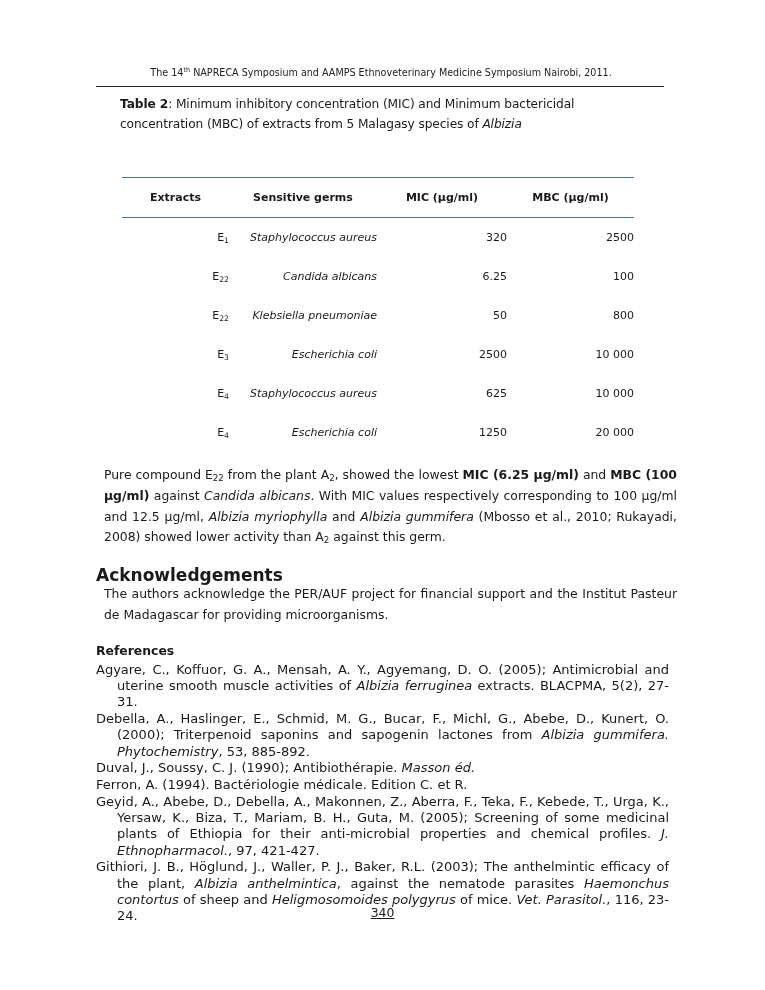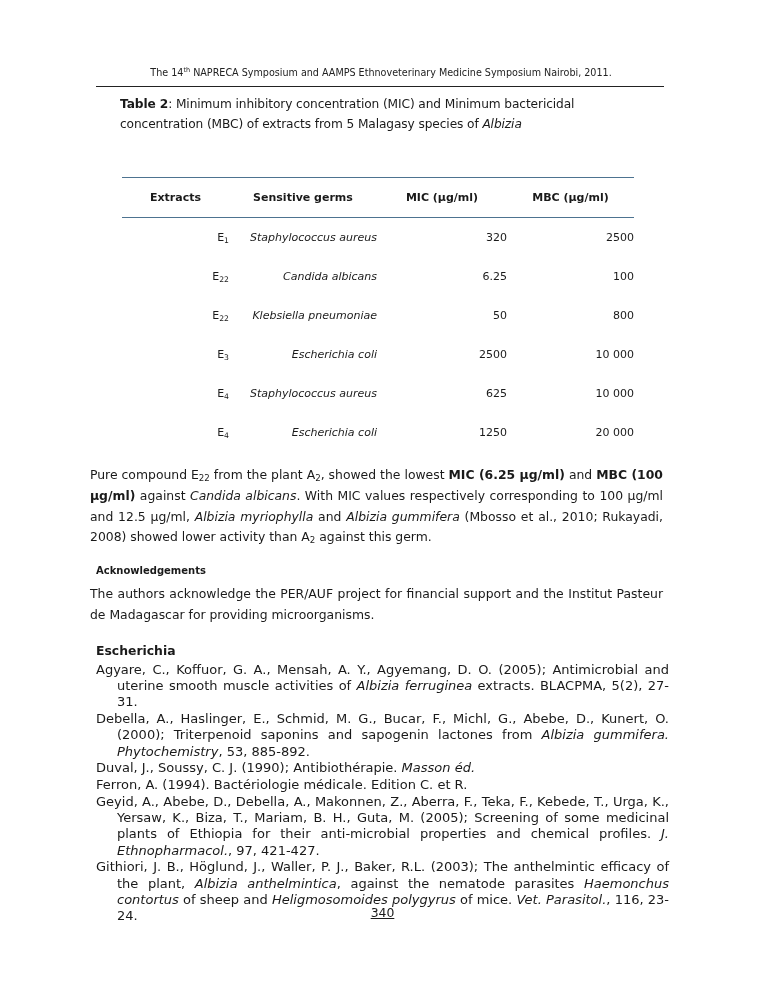--- a/index.html
+++ b/index.html
@@ -32,25 +32,25 @@
   }
   .table td { height: 39px; padding: 0; text-align: right; }
   .table tr.last td { border-bottom: 1.2px solid #222; }
   .col1 { width: 107px; }
   .col2 { width: 148px; }
   .col3 { width: 130px; }
   .col4 { width: 127px; }
   .germ { font-style: italic; }
   sub { font-size: 70%; vertical-align: -2px; line-height: 0; }
   .para {
-    position: absolute; left: 90px; width: 573px;
+    position: absolute; left: 104px; width: 573px;
     font-size: 12.4px; line-height: 20.8px; text-align: justify;
   }
   .p1 { top: 465px; }
-  .h-ack { position: absolute; top: 565px; left: 96px; font-size: 10px; font-weight: bold; }
+  .h-ack { position: absolute; top: 565px; left: 96px; font-size: 17px; font-weight: bold; }
   .p2 { top: 584px; }
   .h-ref { position: absolute; top: 643px; left: 96px; font-size: 12.4px; font-weight: bold; }
   .refs {
     position: absolute; top: 662px; left: 96px; width: 573px;
     font-size: 13px; line-height: 16.2px;
   }
   .ref {
     padding-left: 21px; text-indent: -21px; text-align: justify; margin-bottom: 0.6px;
   }
   .ref i { font-style: italic; }
@@ -115,21 +115,21 @@
         <td><span>20 000</span></td>
       </tr>
     </tbody>
 </table>
 
 <div class="para p1"><span>Pure compound E</span><sub>22</sub><span> from the plant A</span><sub>2</sub><span>, showed the lowest </span><b>MIC (6.25 µg/ml)</b><span> and </span><b>MBC (100 µg/ml)</b><span> against </span><i>Candida albicans</i><span>. With MIC values respectively corresponding to 100 µg/ml and 12.5 µg/ml, </span><i>Albizia myriophylla</i><span> and </span><i>Albizia gummifera</i><span> (Mbosso et al., 2010; Rukayadi, 2008) showed lower activity than A</span><sub>2</sub><span> against this germ.</span></div>
 
 <div class="h-ack">Acknowledgements</div>
 <div class="para p2">The authors acknowledge the PER/AUF project for financial support and the Institut Pasteur de Madagascar for providing microorganisms.</div>
 
-<div class="h-ref">Escherichia</div>
+<div class="h-ref">References</div>
 <div class="refs" id="refs">
     <div class="ref"><span>Agyare, C., Koffuor, G. A., Mensah, A. Y., Agyemang, D. O. (2005); Antimicrobial and uterine smooth muscle activities of </span><i>Albizia ferruginea</i><span> extracts. BLACPMA, 5(2), 27-31.</span></div>
     <div class="ref"><span>Debella, A., Haslinger, E., Schmid, M. G., Bucar, F., Michl, G., Abebe, D., Kunert, O. (2000); Triterpenoid saponins and sapogenin lactones from </span><i>Albizia gummifera. Phytochemistry</i><span>, 53, 885-892.</span></div>
     <div class="ref"><span>Duval, J., Soussy, C. J. (1990); Antibiothérapie. </span><i>Masson éd.</i></div>
     <div class="ref"><span>Ferron, A. (1994). Bactériologie médicale. Edition C. et R.</span></div>
     <div class="ref"><span>Geyid, A., Abebe, D., Debella, A., Makonnen, Z., Aberra, F., Teka, F., Kebede, T., Urga, K., Yersaw, K., Biza, T., Mariam, B. H., Guta, M. (2005); Screening of some medicinal plants of Ethiopia for their anti-microbial properties and chemical profiles. </span><i>J. Ethnopharmacol.</i><span>, 97, 421-427.</span></div>
     <div class="ref"><span>Githiori, J. B., Höglund, J., Waller, P. J., Baker, R.L. (2003); The anthelmintic efficacy of the plant, </span><i>Albizia anthelmintica</i><span>, against the nematode parasites </span><i>Haemonchus contortus</i><span> of sheep and </span><i>Heligmosomoides polygyrus</i><span> of mice. </span><i>Vet. Parasitol.</i><span>, 116, 23-24.</span></div>
   </div>
 
 <div class="page-num">340</div>

